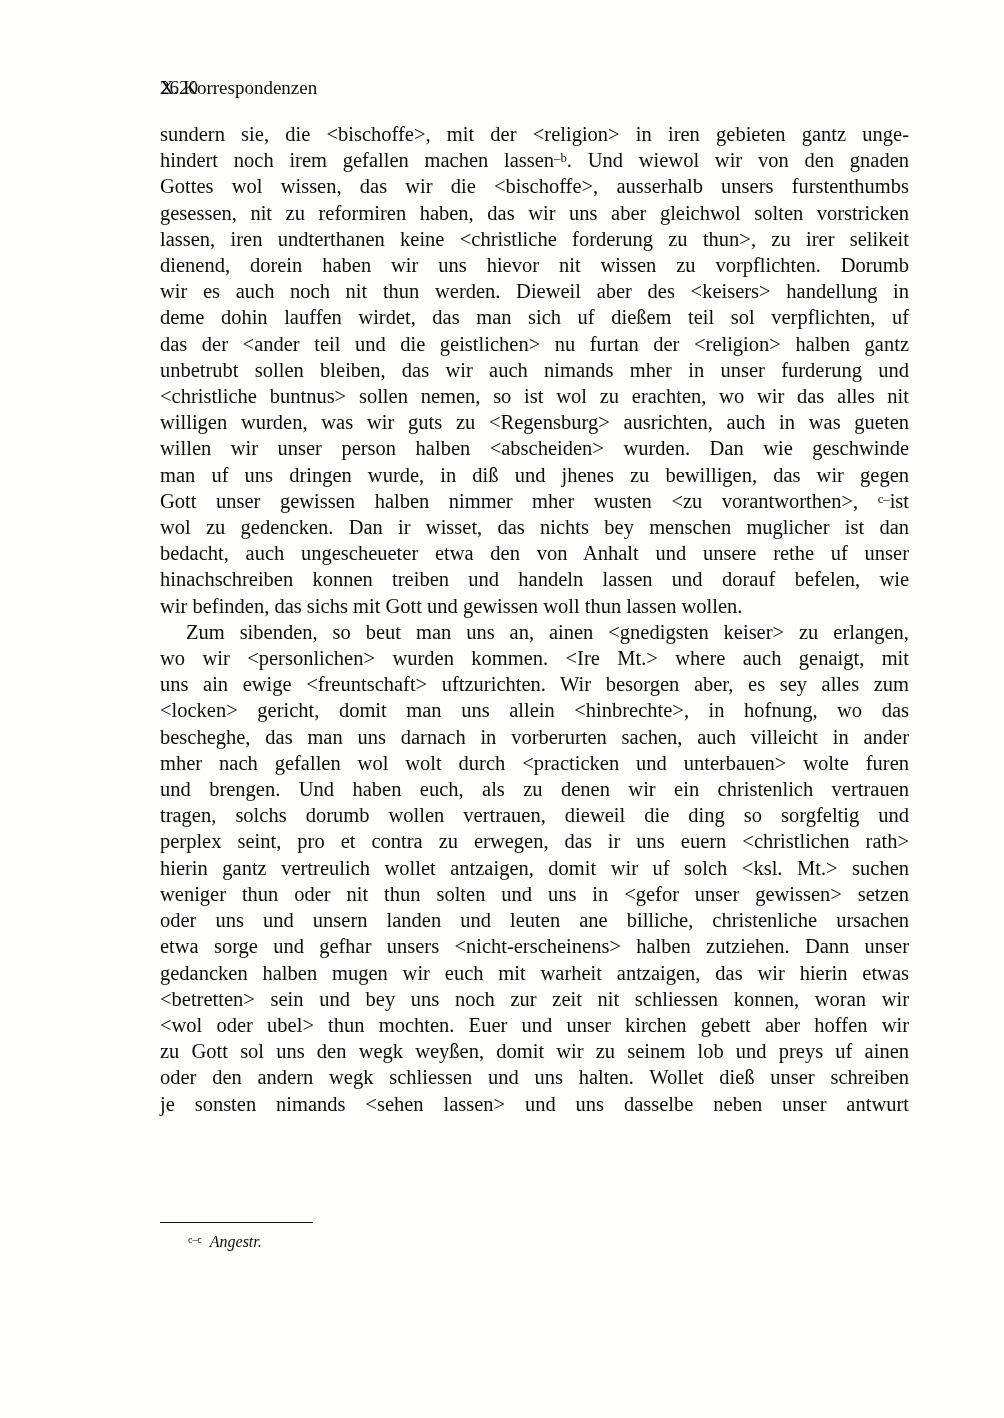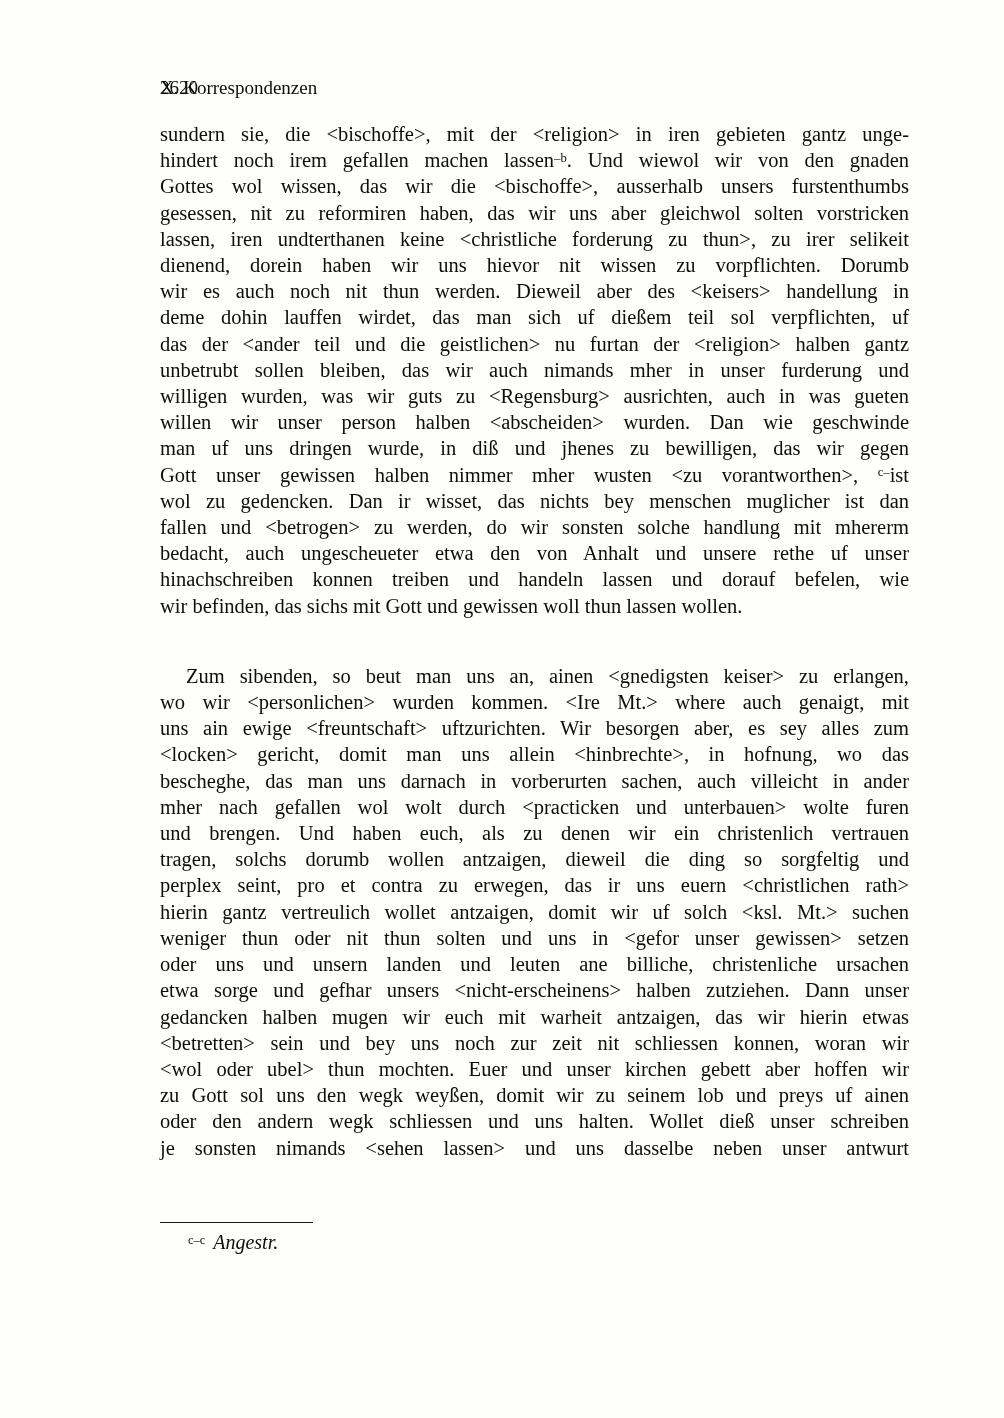--- a/index.html
+++ b/index.html
@@ -45,42 +45,41 @@
   }
   .line {
     text-align: justify;
     text-align-last: justify;
   }
   .line.endline {
     text-align-last: left;
   }
   .line.indent {
     text-indent: 26px;
-    margin-top: 44px;
   }
   sup {
     font-size: 0.62em;
     line-height: 0;
     position: relative;
     top: -0.42em;
     vertical-align: baseline;
   }
   .footnote-sep {
     position: absolute;
     left: 160px;
     top: 1222px;
     width: 153px;
     border-top: 1.6px solid #161616;
   }
   .footnote {
     position: absolute;
     left: 160px;
     top: 1229px;
     width: 749px;
-    font-size: 20px;
+    font-size: 16px;
     line-height: 26px;
   }
   .footnote sup {
     margin-left: 28px;
     margin-right: 8px;
   }
   .footnote .fn-text {
     font-style: italic;
   }
 </style>
@@ -98,37 +97,37 @@
       <div class="line">sundern sie, die &lt;bischoffe&gt;, mit der &lt;religion&gt; in iren gebieten gantz unge-</div>
       <div class="line">hindert noch irem gefallen machen lassen<sup>–b</sup>. Und wiewol wir von den gnaden</div>
       <div class="line">Gottes wol wissen, das wir die &lt;bischoffe&gt;, ausserhalb unsers furstenthumbs</div>
       <div class="line">gesessen, nit zu reformiren haben, das wir uns aber gleichwol solten vorstricken</div>
       <div class="line">lassen, iren undterthanen keine &lt;christliche forderung zu thun&gt;, zu irer selikeit</div>
       <div class="line">dienend, dorein haben wir uns hievor nit wissen zu vorpflichten. Dorumb</div>
       <div class="line">wir es auch noch nit thun werden. Dieweil aber des &lt;keisers&gt; handellung in</div>
       <div class="line">deme dohin lauffen wirdet, das man sich uf dießem teil sol verpflichten, uf</div>
       <div class="line">das der &lt;ander teil und die geistlichen&gt; nu furtan der &lt;religion&gt; halben gantz</div>
       <div class="line">unbetrubt sollen bleiben, das wir auch nimands mher in unser furderung und</div>
+      <div class="line">&lt;christliche buntnus&gt; sollen nemen, so ist wol zu erachten, wo wir das alles nit</div>
       <div class="line">willigen wurden, was wir guts zu &lt;Regensburg&gt; ausrichten, auch in was gueten</div>
       <div class="line">willen wir unser person halben &lt;abscheiden&gt; wurden. Dan wie geschwinde</div>
       <div class="line">man uf uns dringen wurde, in diß und jhenes zu bewilligen, das wir gegen</div>
       <div class="line">Gott unser gewissen halben nimmer mher wusten &lt;zu vorantworthen&gt;, <sup>c–</sup>ist</div>
       <div class="line">wol zu gedencken. Dan ir wisset, das nichts bey menschen muglicher ist dan</div>
-      <div class="line">fallen und &lt;betrogen&gt; zu werden, do wir sonsten solche handlung mit mhererm</div>
       <div class="line">bedacht, auch ungescheueter etwa den von Anhalt und unsere rethe uf unser</div>
       <div class="line">hinachschreiben konnen treiben und handeln lassen und dorauf befelen, wie</div>
       <div class="line endline">wir befinden, das sichs mit Gott und gewissen woll thun lassen wollen.</div>
       <div class="line indent">Zum sibenden, so beut man uns an, ainen &lt;gnedigsten keiser&gt; zu erlangen,</div>
       <div class="line">wo wir &lt;personlichen&gt; wurden kommen. &lt;Ire Mt.&gt; where auch genaigt, mit</div>
       <div class="line">uns ain ewige &lt;freuntschaft&gt; uftzurichten. Wir besorgen aber, es sey alles zum</div>
       <div class="line">&lt;locken&gt; gericht, domit man uns allein &lt;hinbrechte&gt;, in hofnung, wo das</div>
       <div class="line">bescheghe, das man uns darnach in vorberurten sachen, auch villeicht in ander</div>
       <div class="line">mher nach gefallen wol wolt durch &lt;practicken und unterbauen&gt; wolte furen</div>
       <div class="line">und brengen. Und haben euch, als zu denen wir ein christenlich vertrauen</div>
-      <div class="line">tragen, solchs dorumb wollen antzaigen, dieweil die ding so sorgfeltig und</div>
+      <div class="line">tragen, solchs dorumb wollen vertrauen, dieweil die ding so sorgfeltig und</div>
       <div class="line">perplex seint, pro et contra zu erwegen, das ir uns euern &lt;christlichen rath&gt;</div>
       <div class="line">hierin gantz vertreulich wollet antzaigen, domit wir uf solch &lt;ksl. Mt.&gt; suchen</div>
       <div class="line">weniger thun oder nit thun solten und uns in &lt;gefor unser gewissen&gt; setzen</div>
       <div class="line">oder uns und unsern landen und leuten ane billiche, christenliche ursachen</div>
       <div class="line">etwa sorge und gefhar unsers &lt;nicht-erscheinens&gt; halben zutziehen. Dann unser</div>
       <div class="line">gedancken halben mugen wir euch mit warheit antzaigen, das wir hierin etwas</div>
       <div class="line">&lt;betretten&gt; sein und bey uns noch zur zeit nit schliessen konnen, woran wir</div>
       <div class="line">&lt;wol oder ubel&gt; thun mochten. Euer und unser kirchen gebett aber hoffen wir</div>
       <div class="line">zu Gott sol uns den wegk weyßen, domit wir zu seinem lob und preys uf ainen</div>
       <div class="line">oder den andern wegk schliessen und uns halten. Wollet dieß unser schreiben</div>

